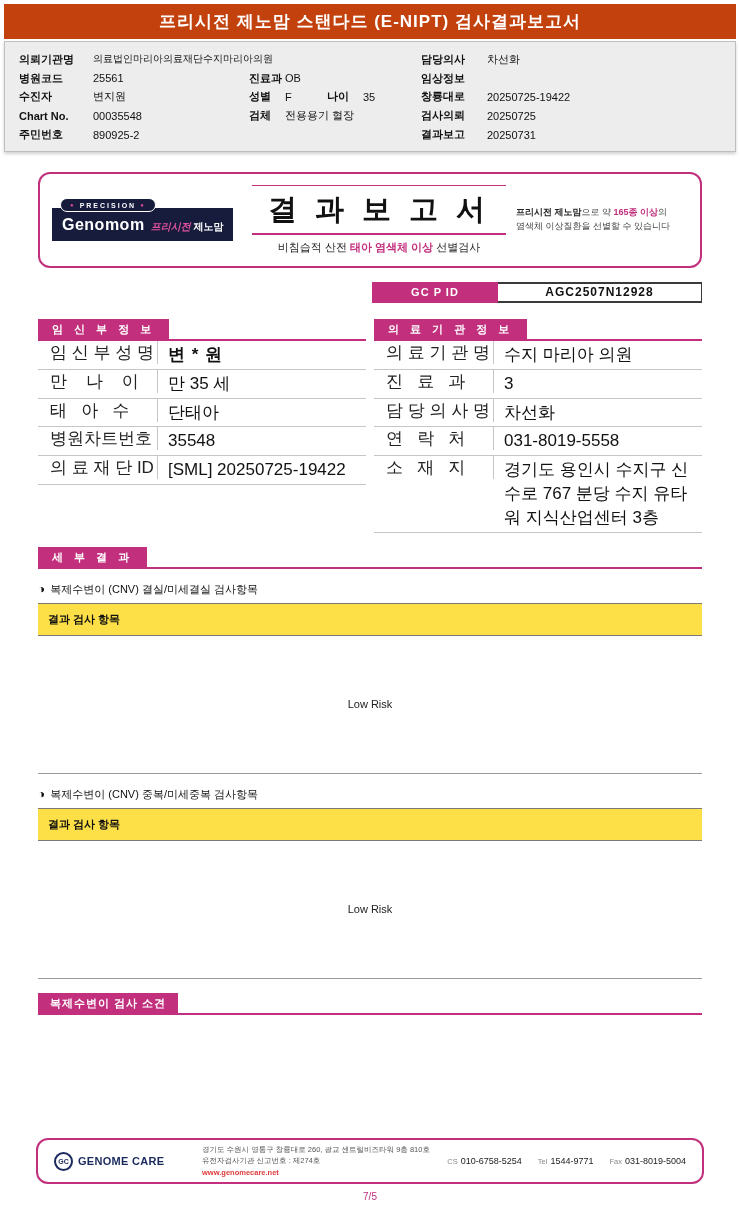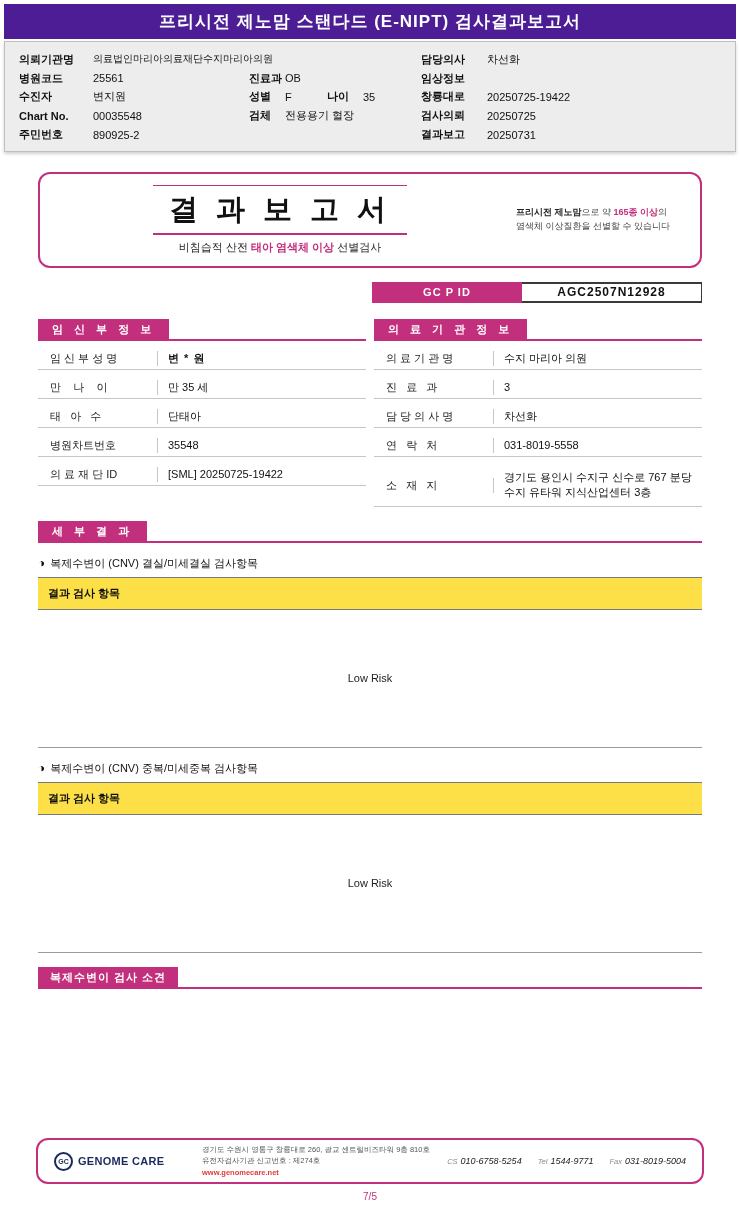--- a/index.html
+++ b/index.html
@@ -6,21 +6,21 @@
   html,body { background:#fff; }
   body {
     width:740px; height:1208px;
     font-family:"Liberation Sans","DejaVu Sans",sans-serif;
     color:#111;
   }
   .page { width:740px; height:1208px; display:flex; flex-direction:column; padding:4px 0 6px; overflow:hidden; }
 
   
   .titlebar {
-    margin:0 4px; height:35px; background:#4c1d95; color:#fff;
+    margin:0 4px; height:35px; background:#c2410c; color:#fff;
     font-size:17px; font-weight:bold; letter-spacing:1px;
     display:flex; align-items:center; justify-content:center;
   }
 
   
   .infobox {
     margin:2px 4px 0; background:#ededed; border:1px solid #bfbfbf;
     box-shadow:0 2px 3px rgba(0,0,0,.18);
     padding:8px 14px 7px;
     display:grid; grid-template-columns:230px 172px 1fr;
@@ -59,38 +59,38 @@
   .report-title { font-size:29px; font-weight:bold; letter-spacing:5px; white-space:nowrap; }
   .report-subtitle { font-size:11px; margin-top:5px; color:#222; }
   .accent-text { color:#c22f7d; font-weight:bold; }
   .tagline { width:170px; font-size:9px; color:#444; line-height:1.55; }
   .tagline b { color:#222; }
 
   
   .gcpid-row { margin:14px 38px 0; display:flex; justify-content:flex-end; }
   .gcpid { display:flex; width:330px; height:21px; }
   .gcpid-label {
-    width:150px; background:#c22f7d; color:#fff; font-size:11px; font-weight:bold;
+    width:126px; background:#c22f7d; color:#fff; font-size:11px; font-weight:bold;
     display:flex; align-items:center; justify-content:center; letter-spacing:1px;
   }
   .gcpid-value {
     flex:1; border-top:2px solid #3a3a3a; border-bottom:2px solid #3a3a3a; border-right:1px solid #3a3a3a;
     display:flex; align-items:center; justify-content:center;
     font-size:12px; font-weight:bold; letter-spacing:1px; background:#fff;
   }
 
   
   .tables { margin:16px 38px 0; display:flex; gap:8px; }
   .itable { flex:1; }
   .badge {
     display:inline-block; background:#c22f7d; color:#fff; font-size:11px; font-weight:bold;
     letter-spacing:4px; padding:3px 14px 2px; white-space:pre;
   }
   .tbl { border-top:2px solid #c22f7d; }
-  .trow { display:flex; align-items:center; border-bottom:1px solid #c6c6c6; min-height:21px; font-size:11px;margin-top:8px; }
+  .trow { display:flex; align-items:flex-start; border-bottom:1px solid #c6c6c6; min-height:21px; font-size:17px; }
   .trow.tall { min-height:42px; }
   .tlabel {
     width:120px; flex-shrink:0; display:flex; align-items:center; padding-left:12px;
     white-space:pre; border-right:1px solid #c6c6c6; color:#222;
   }
   .tval { flex:1; display:flex; align-items:center; padding:2px 8px 2px 10px; line-height:1.4; }
   .tval.bold { font-weight:bold; letter-spacing:1px; }
 
   
   .section-head { margin:14px 38px 0; border-bottom:2px solid #c22f7d; }
@@ -115,21 +115,21 @@
   }
   .f-logo { display:flex; align-items:center; gap:5px; min-width:138px; }
   .gc-circle {
     width:19px; height:19px; border:2.5px solid #1b2a5e; border-radius:50%;
     display:flex; align-items:center; justify-content:center;
     font-size:7px; font-weight:bold; color:#1b2a5e; flex-shrink:0;
   }
   .f-logo-text { font-size:11px; font-weight:bold; color:#1b2a5e; letter-spacing:.3px; white-space:nowrap; }
   .f-addr { font-size:7.5px; color:#555; line-height:1.5; }
   .f-web { color:#e03a3a; font-weight:bold; }
-  .f-contacts { margin-left:auto; display:flex; gap:16px; align-items:center; white-space:nowrap;font-style:italic; }
+  .f-contacts { margin-left:auto; display:flex; gap:16px; align-items:center; white-space:nowrap; }
   .f-contact { font-size:9px; color:#222; }
   .f-contact .clabel { font-size:7.5px; color:#8a8a8a; margin-right:3px; }
   .pagenum { text-align:center; color:#c22f7d; font-size:10px; margin-top:7px; }
 </style>
 </head>
 <body>
 
 <div class="page">
 
   <div class="titlebar">
@@ -195,20 +195,31 @@
         <span class="ival">20250725</span>
       </div>
       <div class="irow">
         <span class="ilabel">결과보고</span>
         <span class="ival">20250731</span>
       </div>
     </div>
   </div>
 
   <div class="report-box">
+    <div class="brand">
+      <div class="pill">
+        <span class="dot">●</span>
+        <span>PRECISION</span>
+        <span class="dot">●</span>
+      </div>
+      <div class="logo-box">
+        <span class="logo-main">Genomom</span>
+        <span class="logo-kr"><span class="accent">프리시전</span> <span>제노맘</span></span>
+      </div>
+    </div>
     <div class="title-wrap">
       <div class="title-inner">
         <div class="report-title">결 과 보 고 서</div>
       </div>
       <div class="report-subtitle">
         <span>비침습적 산전 </span><span class="accent-text">태아 염색체 이상</span><span> 선별검사</span>
       </div>
     </div>
     <div class="tagline">
       <b>프리시전 제노맘</b><span>으로 약 </span><span class="accent-text">165종 이상</span><span>의</span><br>

